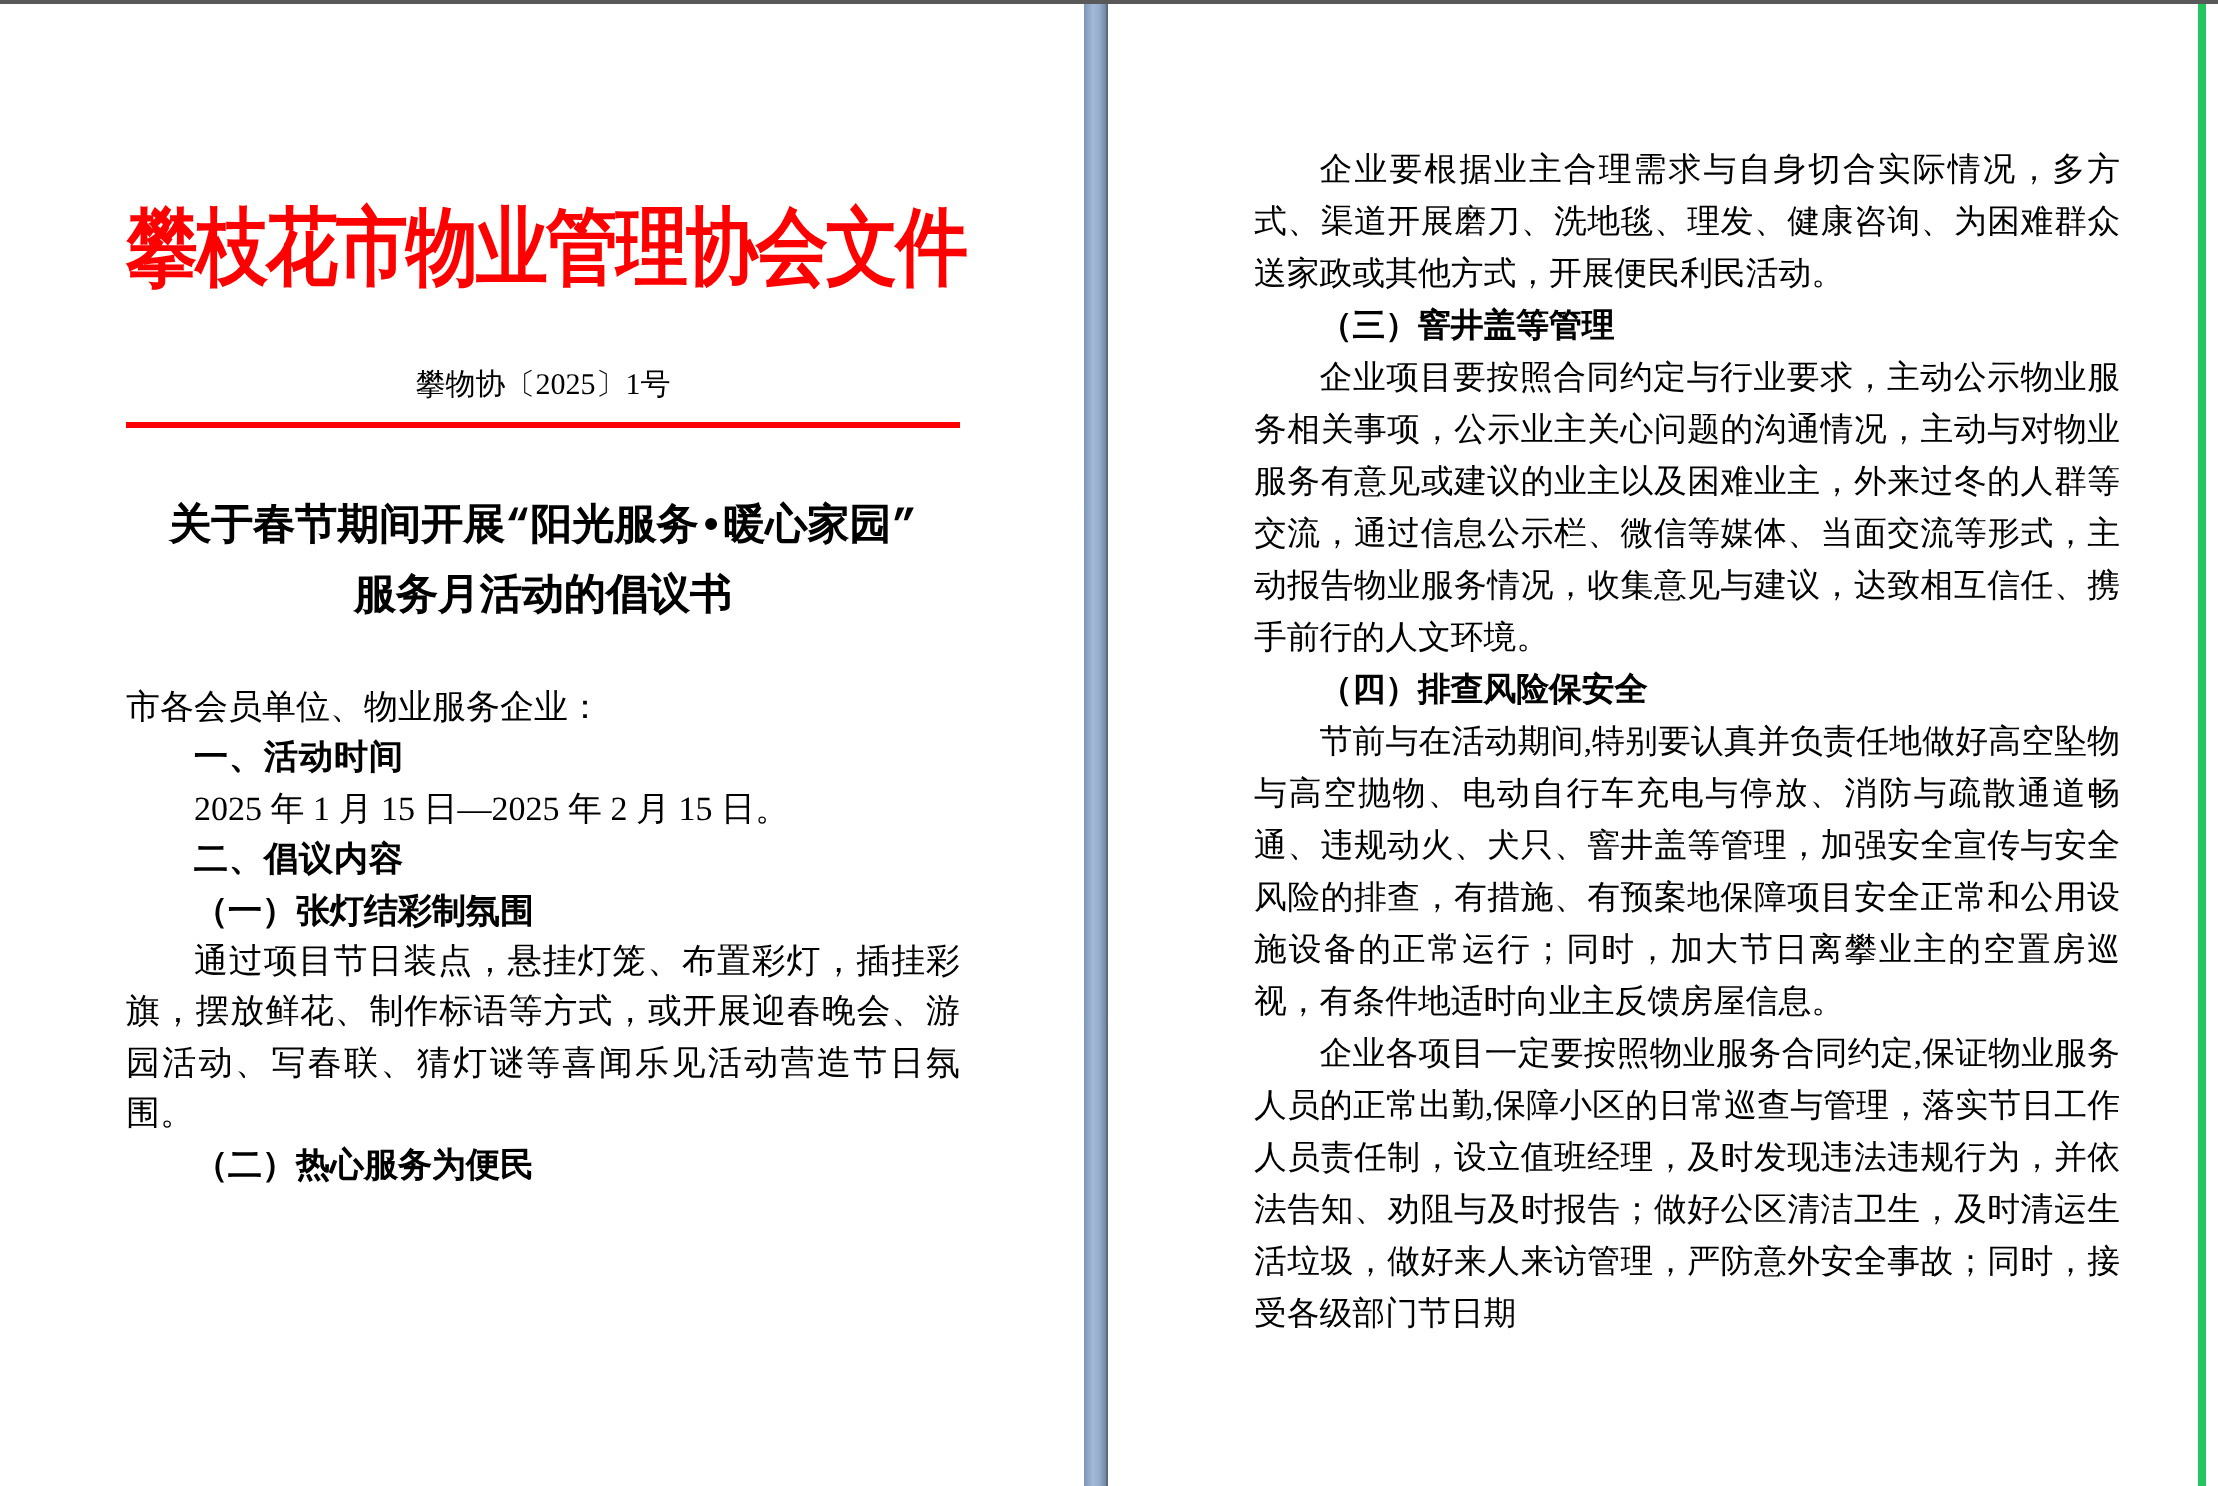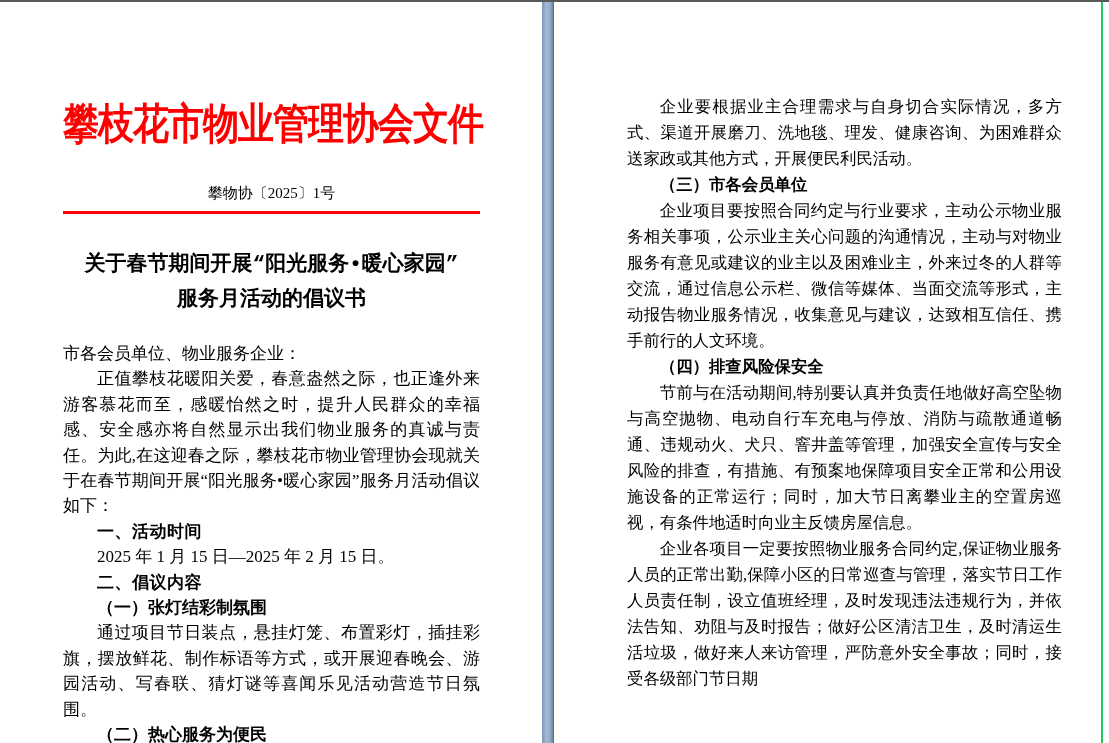--- a/index.html
+++ b/index.html
@@ -29,22 +29,22 @@
   }
   .page-divider {
     width: 12px;
     height: 741px;
     background: linear-gradient(to right, #7d95b7, #a3b9d6 40%, #93aecd 70%, #72879f 100%);
     border-right: 1px solid #5a6b82;
     box-sizing: border-box;
   }
   .page-right {
     width: 549px;
-    padding: 92px 39px 0 73px;
-    border-right: 2px solid #22c55e;
+    padding: 70px 39px 0 73px;
+    border-right: 4px solid #22c55e;
   }
   .edge-strip { flex: 1; background: #ffffff; }
 
   
   .letterhead-title {
     margin: 96px 0 0 0;
     font-size: 36px;
     line-height: 44px;
     font-weight: bold;
     color: #ff0000;
@@ -108,36 +108,35 @@
     <div class="doc-number">攀物协〔2025〕1号</div>
     <div class="red-rule"></div>
 
     <h2 class="doc-title">
       <span>关于春节期间开展“阳光服务•暖心家园”</span>
       <span>服务月活动的倡议书</span>
     </h2>
 
     <div class="bodytext">
       <p class="salutation">市各会员单位、物业服务企业：</p>
-      <p class="para">正值攀枝花暖阳关爱，春意盎然之际，也正逢外来游客慕花而至，感暖怡然之时，提升人民群众的幸福感、安全感亦将自然显示出我们物业服务的真诚与责任。为此,在这迎春之际，攀枝花市物业管理协会现就关于在春节期间开展“阳光服务•暖心家园”服务月活动倡议如下：</p>
       <p class="h-num">一、活动时间</p>
       <p class="para">2025 年 1 月 15 日—2025 年 2 月 15 日。</p>
       <p class="h-num">二、倡议内容</p>
       <p class="h-sub">（一）张灯结彩制氛围</p>
       <p class="para">通过项目节日装点，悬挂灯笼、布置彩灯，插挂彩旗，摆放鲜花、制作标语等方式，或开展迎春晚会、游园活动、写春联、猜灯谜等喜闻乐见活动营造节日氛围。</p>
       <p class="h-sub">（二）热心服务为便民</p>
     </div>
   </div>
 
   <div class="page-divider"></div>
 
   <div class="page page-right">
     <div class="bodytext">
       <p class="para">企业要根据业主合理需求与自身切合实际情况，多方式、渠道开展磨刀、洗地毯、理发、健康咨询、为困难群众送家政或其他方式，开展便民利民活动。</p>
-      <p class="h-sub">（三）市各会员单位</p>
+      <p class="h-sub">（三）窨井盖等管理</p>
       <p class="para">企业项目要按照合同约定与行业要求，主动公示物业服务相关事项，公示业主关心问题的沟通情况，主动与对物业服务有意见或建议的业主以及困难业主，外来过冬的人群等交流，通过信息公示栏、微信等媒体、当面交流等形式，主动报告物业服务情况，收集意见与建议，达致相互信任、携手前行的人文环境。</p>
       <p class="h-sub">（四）排查风险保安全</p>
       <p class="para">节前与在活动期间,特别要认真并负责任地做好高空坠物与高空抛物、电动自行车充电与停放、消防与疏散通道畅通、违规动火、犬只、窨井盖等管理，加强安全宣传与安全风险的排查，有措施、有预案地保障项目安全正常和公用设施设备的正常运行；同时，加大节日离攀业主的空置房巡视，有条件地适时向业主反馈房屋信息。</p>
       <p class="para">企业各项目一定要按照物业服务合同约定,保证物业服务人员的正常出勤,保障小区的日常巡查与管理，落实节日工作人员责任制，设立值班经理，及时发现违法违规行为，并依法告知、劝阻与及时报告；做好公区清洁卫生，及时清运生活垃圾，做好来人来访管理，严防意外安全事故；同时，接受各级部门节日期</p>
     </div>
   </div>
 
   <div class="edge-strip"></div>
 
 </div>

